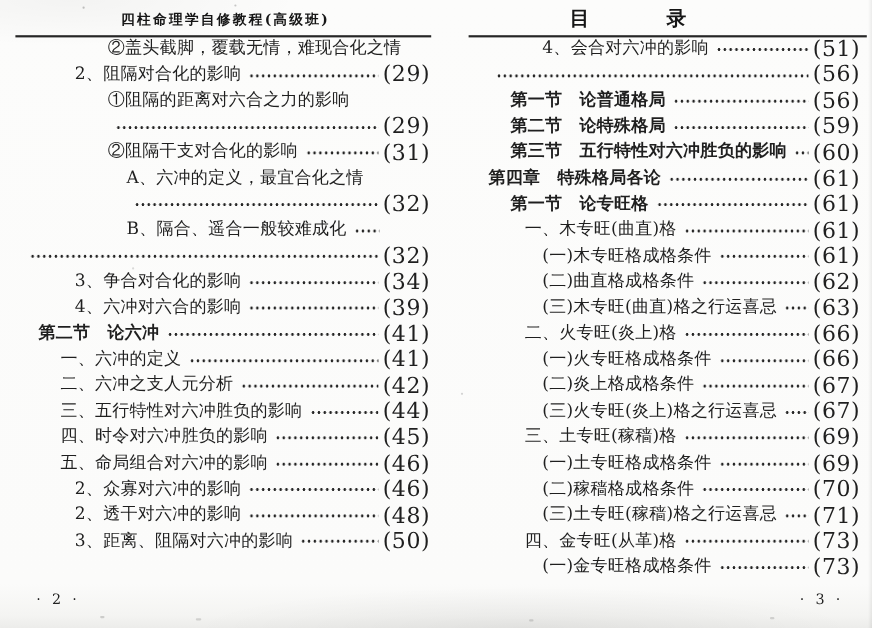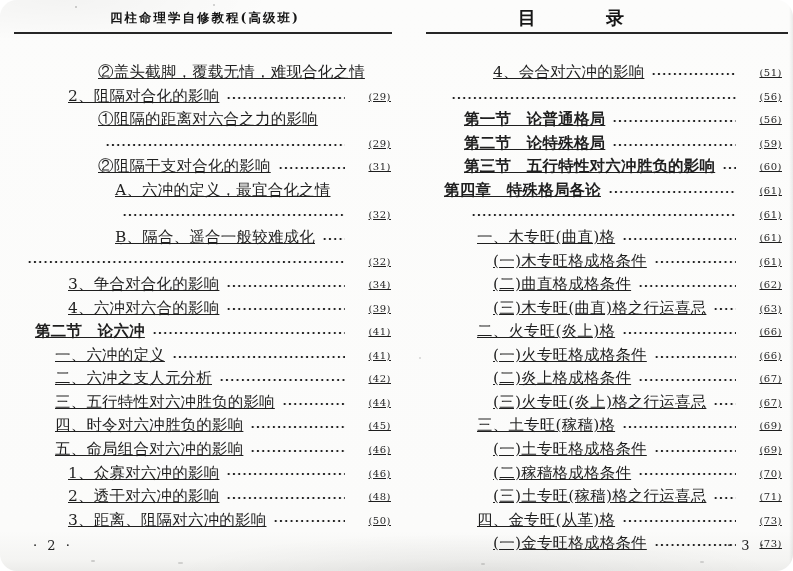--- a/index.html
+++ b/index.html
@@ -4,46 +4,45 @@
 <style>
   html,body{margin:0;padding:0;background:#ffffff;}
   .scan{
     position:relative;width:793px;height:571px;overflow:hidden;
     background:
       radial-gradient(ellipse 300px 60px at 8% 0%, rgba(0,0,0,0.035), rgba(0,0,0,0) 70%),
       radial-gradient(ellipse 400px 50px at 60% 100%, rgba(0,0,0,0.05), rgba(0,0,0,0) 75%),
       linear-gradient(180deg,#fcfcfb 0%,#fbfbfa 93%,#f4f4f2 98%,#ececea 100%);
     color:#1f1f1f;
     font-family:"DejaVu Serif","Liberation Serif",serif;
-    border-radius:17px;
   }
   
   .running-head{
     position:absolute;top:9px;height:18px;line-height:18px;
     font-size:12.5px;font-weight:700;letter-spacing:2px;text-align:center;
     color:#161616;
   }
   .head-left{left:18px;width:374px;}
   .head-right{left:427px;width:356px;letter-spacing:26px;text-indent:26px;transform:translateX(-34px);font-size:18px;}
   .head-rule{position:absolute;top:32px;height:2px;background:#262626;}
   .rule-left{left:14px;width:378px;}
   .rule-right{left:426px;width:362px;}
   
-  .entries{position:absolute;top:61px;text-decoration:underline;}
+  .entries{position:absolute;top:32px;}
   .entries-left{left:18px;width:374px;}
   .entries-right{left:427px;width:356px;}
   .row{height:23.55px;display:flex;align-items:center;font-size:15.5px;white-space:nowrap;}
   .row .txt{flex:0 0 auto;letter-spacing:0.2px;}
   .row.bold .txt{font-weight:700;}
   .leader{
     flex:1 1 auto;height:1em;margin:2px 4px 0 7px;
     background-image:radial-gradient(circle,#242424 1.12px,rgba(0,0,0,0) 1.45px);
     background-size:5.3px 6px;background-repeat:repeat-x;background-position:0 52%;
   }
-  .num{flex:0 0 auto;min-width:42px;text-align:right;font-size:10px;letter-spacing:0.5px;padding-right:1px;}
+  .num{flex:0 0 auto;min-width:42px;text-align:right;font-size:20px;letter-spacing:0.5px;padding-right:1px;}
   .ind0{padding-left:2px}.ind1{padding-left:17px}.ind2{padding-left:37px}
   .ind3{padding-left:50px}.ind4{padding-left:66px}.ind5{padding-left:80px}.ind6{padding-left:97px}
   
   .folio{position:absolute;top:538px;font-size:13px;letter-spacing:3px;color:#222;}
   .folio-left{left:33px;}
   .folio-right{left:727px;}
   
   .speck{position:absolute;background:rgba(40,40,40,0.55);border-radius:50%;}
   .s1{left:75px;top:6px;width:2px;height:2px;opacity:.5}
   .s2{left:213px;top:4px;width:2px;height:2px;opacity:.45}
@@ -161,21 +160,21 @@
     <span class="num">(45)</span>
   </div>
 
   <div class="row ind2">
     <span class="txt">五、命局组合对六冲的影响</span>
     <span class="leader"></span>
     <span class="num">(46)</span>
   </div>
 
   <div class="row ind3">
-    <span class="txt">1、众寡对六冲的影响</span>
+    <span class="txt">2、众寡对六冲的影响</span>
     <span class="leader"></span>
     <span class="num">(46)</span>
   </div>
 
   <div class="row ind3">
     <span class="txt">2、透干对六冲的影响</span>
     <span class="leader"></span>
     <span class="num">(48)</span>
   </div>
 
@@ -215,20 +214,21 @@
     <span class="num">(60)</span>
   </div>
 
   <div class="row ind1 bold">
     <span class="txt">第四章　特殊格局各论</span>
     <span class="leader"></span>
     <span class="num">(61)</span>
   </div>
 
   <div class="row ind2 bold">
+    <span class="txt">第一节　论专旺格</span>
     <span class="leader"></span>
     <span class="num">(61)</span>
   </div>
 
   <div class="row ind3">
     <span class="txt">一、木专旺(曲直)格</span>
     <span class="leader"></span>
     <span class="num">(61)</span>
   </div>
 

